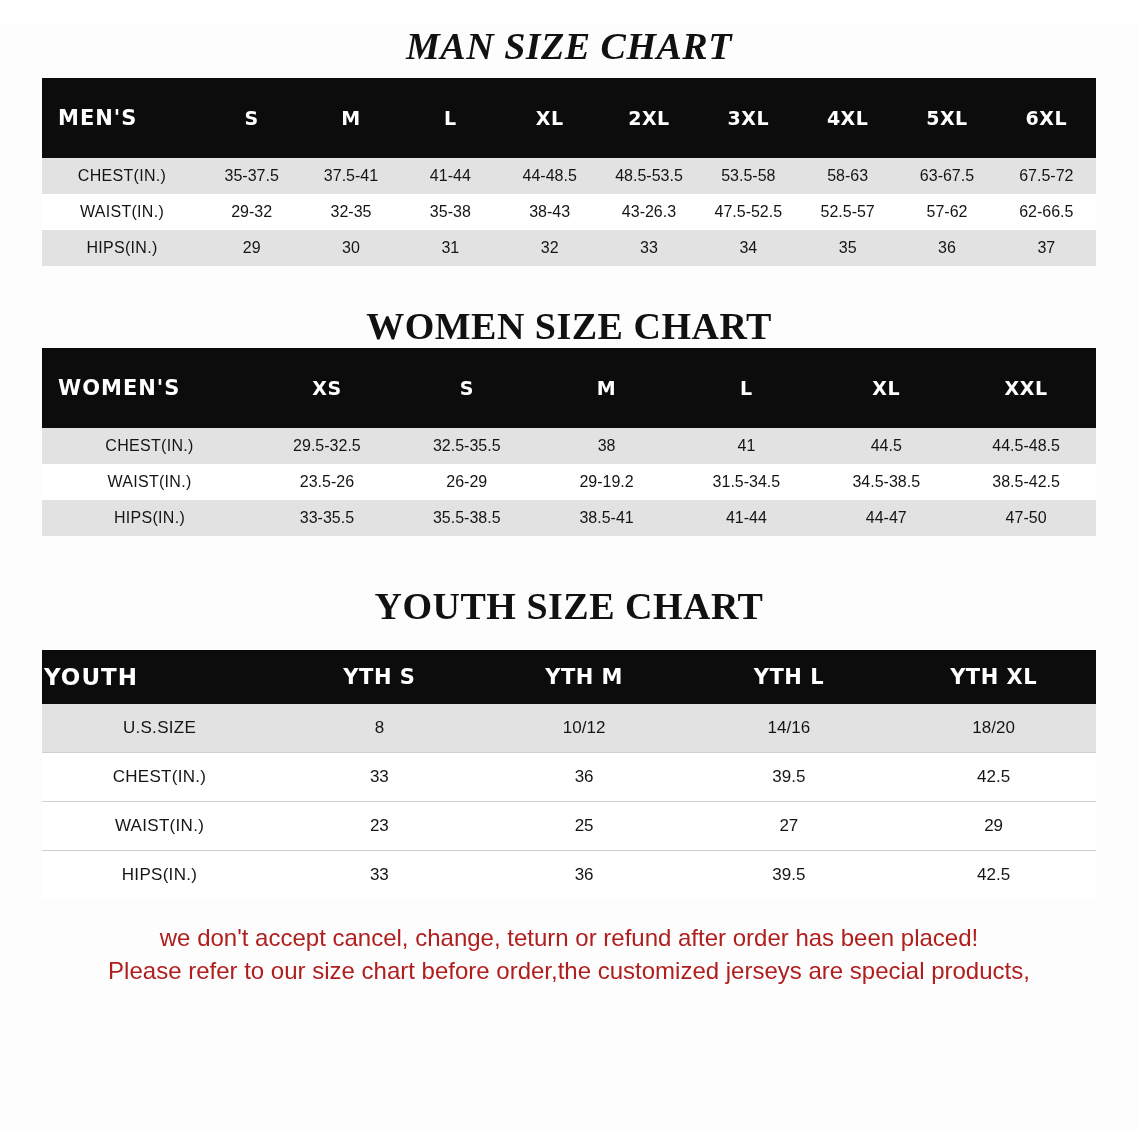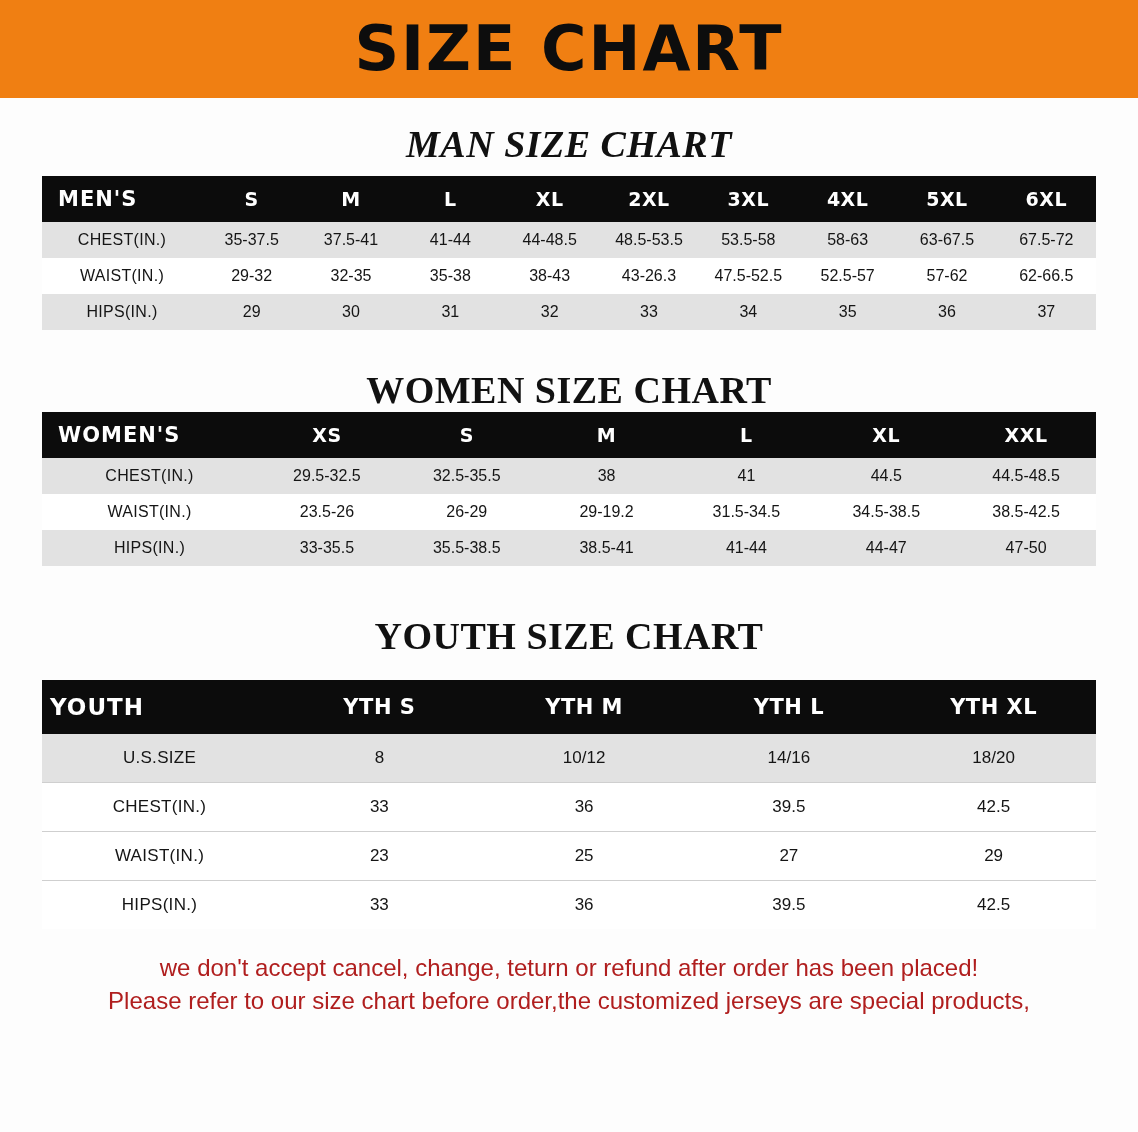--- a/index.html
+++ b/index.html
@@ -71,21 +71,21 @@
     width: 100%;
     border-collapse: collapse;
     table-layout: fixed;
   }
   thead th {
     background: #0c0c0c;
     color: #ffffff;
     font-family: "DejaVu Sans", sans-serif;
     font-weight: 700;
     text-align: center;
-    padding: 11px 2px;
+    padding: 28px 2px;
     font-size: 19px;
     letter-spacing: 0.5px;
   }
   thead th.rowhead {
     text-align: left;
     padding-left: 16px;
     font-size: 21px;
     letter-spacing: 1px;
   }
   tbody td {
@@ -103,21 +103,21 @@
   
   .zebra tbody tr:nth-child(odd) td { background: #e2e2e2; }
   .zebra tbody tr:nth-child(even) td { background: #ffffff; }
 
   
   .youth tbody tr:nth-child(1) td { background: #e2e2e2; }
   .youth tbody tr:nth-child(n+2) td {
     background: #ffffff;
     border-top: 1px solid #cfcfcf;
   }
-  .youth thead th { padding: 14px 8px; font-size: 21px; }
+  .youth thead th { padding: 14px 2px; font-size: 21px; }
   .youth tbody td { padding: 14px 2px; font-size: 17px; margin-left: 28px; }
   .youth thead th.rowhead { font-size: 23px; }
 
   
   .men col.c0 { width: 160px; }
   .women col.c0 { width: 215px; }
   .youth col.c0 { width: 235px; }
 
   
   .note {
@@ -128,23 +128,20 @@
     line-height: 1.38;
     text-align: center;
   }
   .note div { white-space: nowrap; }
 </style>
 </head>
 <body>
 
 <div class="page">
 
-  <div class="banner">
-    <div class="banner-title">SIZE CHART</div>
-  </div>
 
   <div class="section-title title-man">MAN SIZE CHART</div>
 
   <div class="table-wrap">
     <table class="men zebra">
       <colgroup>
         <col class="c0">
           <col>
           <col>
           <col>

